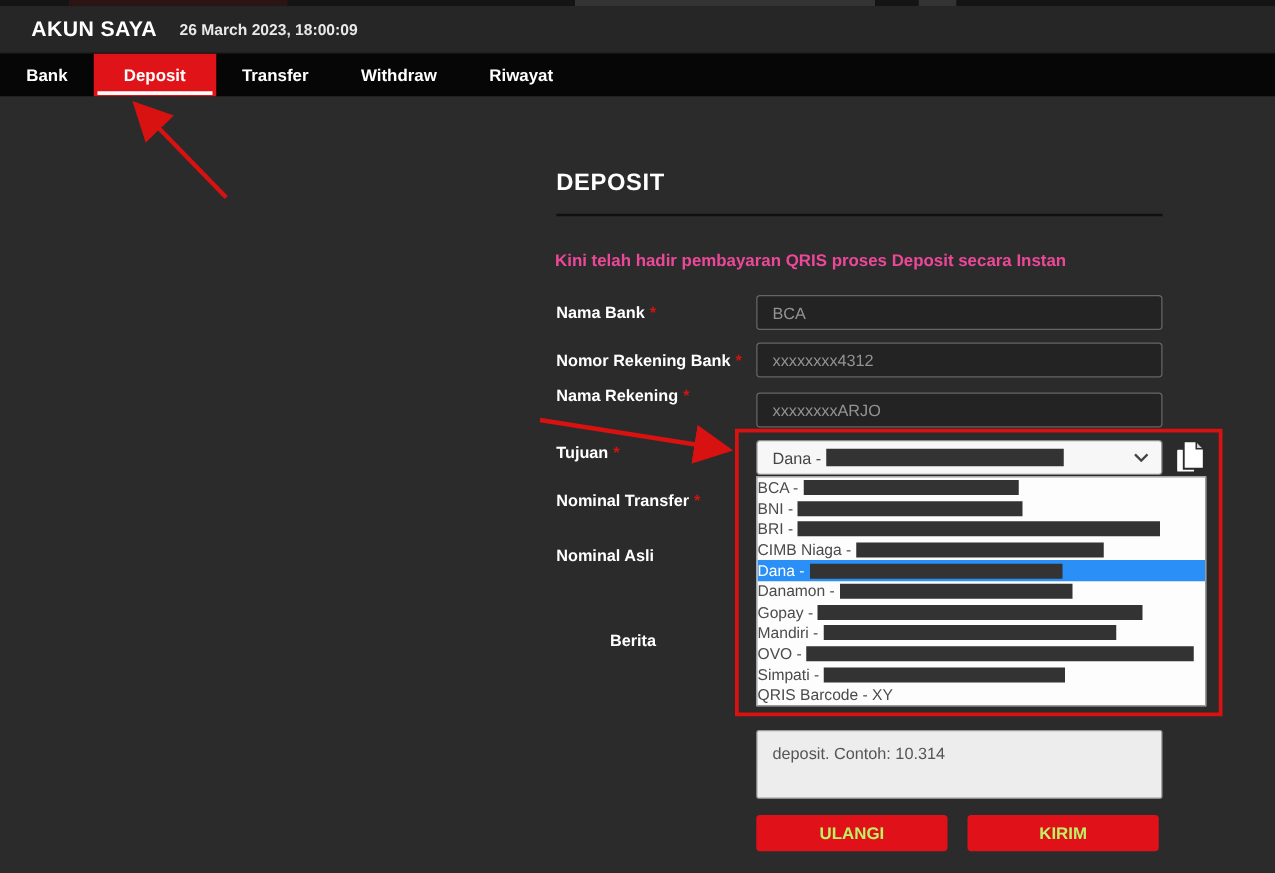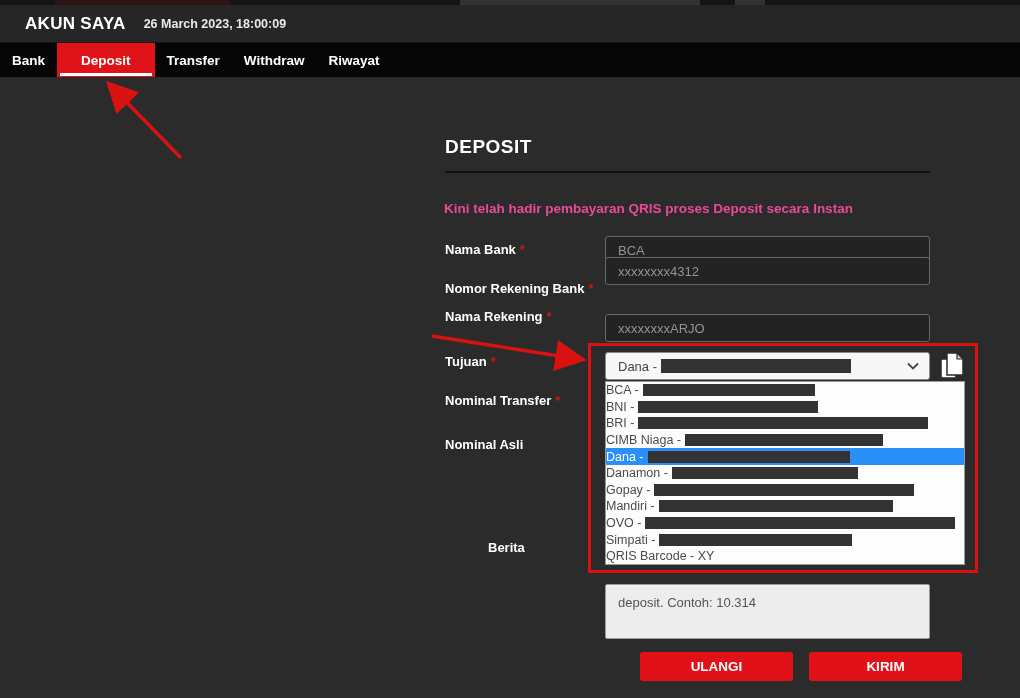--- a/index.html
+++ b/index.html
@@ -13,21 +13,21 @@
   
   .topbar{position:absolute;left:0;top:5px;width:1020px;height:37px;background:#262626;
           display:flex;align-items:center;border-bottom:1px solid #161616;}
   .brand{color:#fff;font-weight:bold;font-size:17px;letter-spacing:.3px;margin-left:25px;}
   .datetime{color:#e9e9e9;font-weight:bold;font-size:12.5px;margin-left:18px;}
 
   
   .navbar{position:absolute;left:0;top:43px;width:1020px;height:34px;background:#060606;
           display:flex;align-items:stretch;}
   .tab{position:relative;color:#fff;font-weight:bold;font-size:13.5px;
-       display:flex;align-items:center;padding:0 12px;cursor:pointer;}
+       display:flex;align-items:center;padding:0 21px;cursor:pointer;}
   .tab.active{background:#e01319;padding:0 24px;}
   .tab-underline{position:absolute;left:3px;right:3px;bottom:1px;height:3px;background:#fff;}
 
   
   .h-title{position:absolute;left:445px;top:136px;margin:0;color:#fff;font-size:19px;
            font-weight:bold;letter-spacing:.5px;}
   .h-rule{position:absolute;left:445px;top:171px;width:485px;height:2px;background:#101010;}
   .notice{position:absolute;left:444px;top:201px;width:520px;color:#ec4899;
           font-weight:bold;font-size:13.5px;}
 
@@ -56,22 +56,22 @@
   .opt .bar{display:inline-block;height:12px;background:#333;margin-left:4px;flex:none;}
   .opt.sel-opt{background:#2a8ff7;color:#fff;}
 
   
   .berita-box{position:absolute;left:605px;top:584px;width:325px;height:55px;background:#ededed;
               border:1px solid #9a9a9a;border-radius:2px;box-sizing:border-box;z-index:4;
               color:#555;font-size:13px;padding:10px 0 0 12px;}
 
   
   .btn{position:absolute;top:652px;height:29px;background:#e01119;border:none;border-radius:3px;
-       color:#ffffff;font-weight:bold;font-size:13.5px;font-family:"Liberation Sans",sans-serif;
-       display:flex;align-items:center;justify-content:center;cursor:pointer;z-index:6;margin-left:35px;}
+       color:#bef264;font-weight:bold;font-size:13.5px;font-family:"Liberation Sans",sans-serif;
+       display:flex;align-items:center;justify-content:center;cursor:pointer;z-index:6;}
   .btn-ulangi{left:605px;width:153px;}
   .btn-kirim{left:774px;width:153px;}
 
   
   .anno-rect{position:absolute;left:588px;top:343px;width:390px;height:230px;
              border:3px solid #d81111;box-sizing:border-box;z-index:40;pointer-events:none;}
   .anno-svg{position:absolute;left:0;top:0;width:1020px;height:698px;z-index:50;pointer-events:none;}
 </style>
 </head>
 <body>
@@ -111,24 +111,24 @@
   <h1 class="h-title">DEPOSIT</h1>
   <div class="h-rule"></div>
   <div class="notice">Kini telah hadir pembayaran QRIS proses Deposit secara Instan</div>
 
   <div class="f-label" style="top:242px;"><span>Nama Bank</span><span class="req">*</span></div>
   <div class="f-label" style="top:281px;"><span>Nomor Rekening Bank</span><span class="req">*</span></div>
   <div class="f-label" style="top:309px;"><span>Nama Rekening</span><span class="req">*</span></div>
   <div class="f-label" style="top:354px;"><span>Tujuan</span><span class="req">*</span></div>
   <div class="f-label" style="top:393px;"><span>Nominal Transfer</span><span class="req">*</span></div>
   <div class="f-label" style="top:437px;"><span>Nominal Asli</span></div>
-  <div class="f-label" style="top:540px;padding-left:43px;"><span>Berita</span></div>
+  <div class="f-label" style="top:505px;padding-left:43px;"><span>Berita</span></div>
 
   <div class="f-input" style="top:236px;">BCA</div>
-  <div class="f-input" style="top:257px;text-align:center;">xxxxxxxx4312</div>
+  <div class="f-input" style="top:274px;text-align:center;">xxxxxxxx4312</div>
   <div class="f-input" style="top:314px;">xxxxxxxxARJO</div>
 
   <div class="berita-box">
     <span>deposit. Contoh: 10.314</span>
   </div>
 
   <div class="sel">
     <span>Dana -</span>
     <span class="redact"></span>
     <span class="chev">

